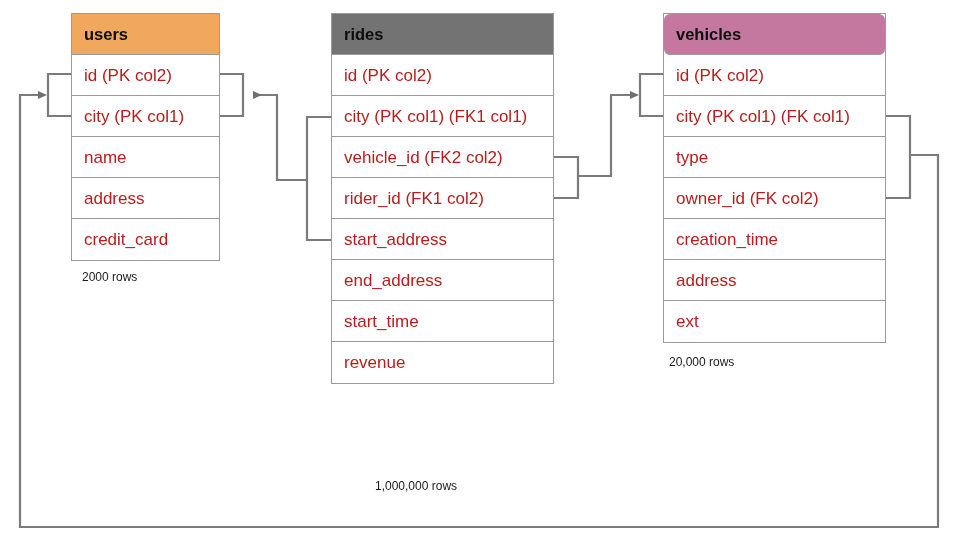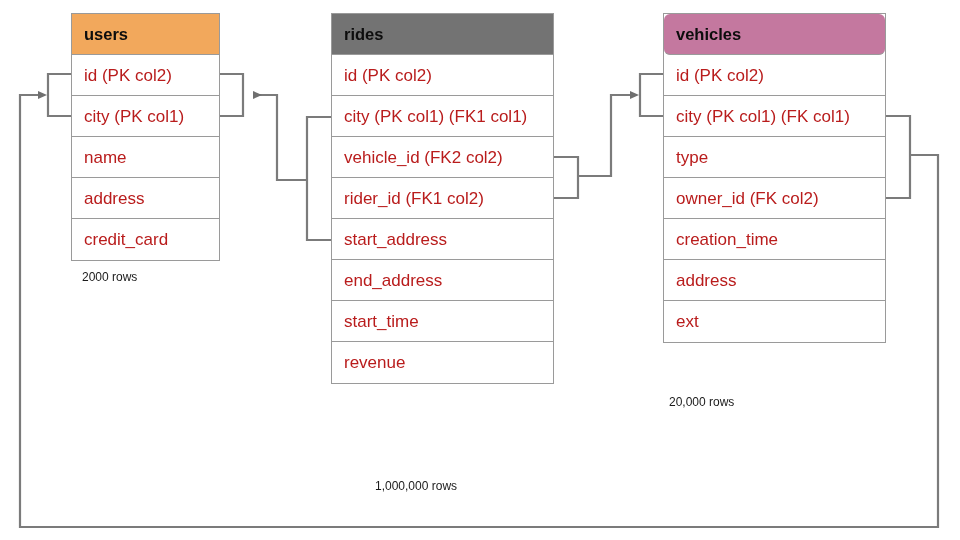--- a/index.html
+++ b/index.html
@@ -67,21 +67,21 @@
     font-size: 12px;
     color: #1a1a1a;
     white-space: nowrap;
     z-index: 3;
   }
   #tbl-users  { left: 71px;  top: 13px; width: 149px; }
   #tbl-rides  { left: 331px; top: 13px; width: 223px; }
   #tbl-vehicles { left: 663px; top: 13px; width: 223px; }
   #caption-users    { left: 82px;  top: 270px; }
   #caption-rides    { left: 337px; top: 479px; margin-left: 38px; }
-  #caption-vehicles { left: 669px; top: 355px; margin-top: 40px; }
+  #caption-vehicles { left: 669px; top: 355px; }
 </style>
 </head>
 <body>
 
 <div id="diagram-canvas">
 
   <svg class="connector-layer" viewBox="0 0 960 540" width="960" height="540" xmlns="http://www.w3.org/2000/svg">
     <defs>
       <marker id="arrow-left" markerWidth="10" markerHeight="10" refX="9" refY="4" orient="auto" markerUnits="userSpaceOnUse">
         <path d="M 9 0 L 9 8 L 0 4 Z" fill="#6f6f6f"></path>

